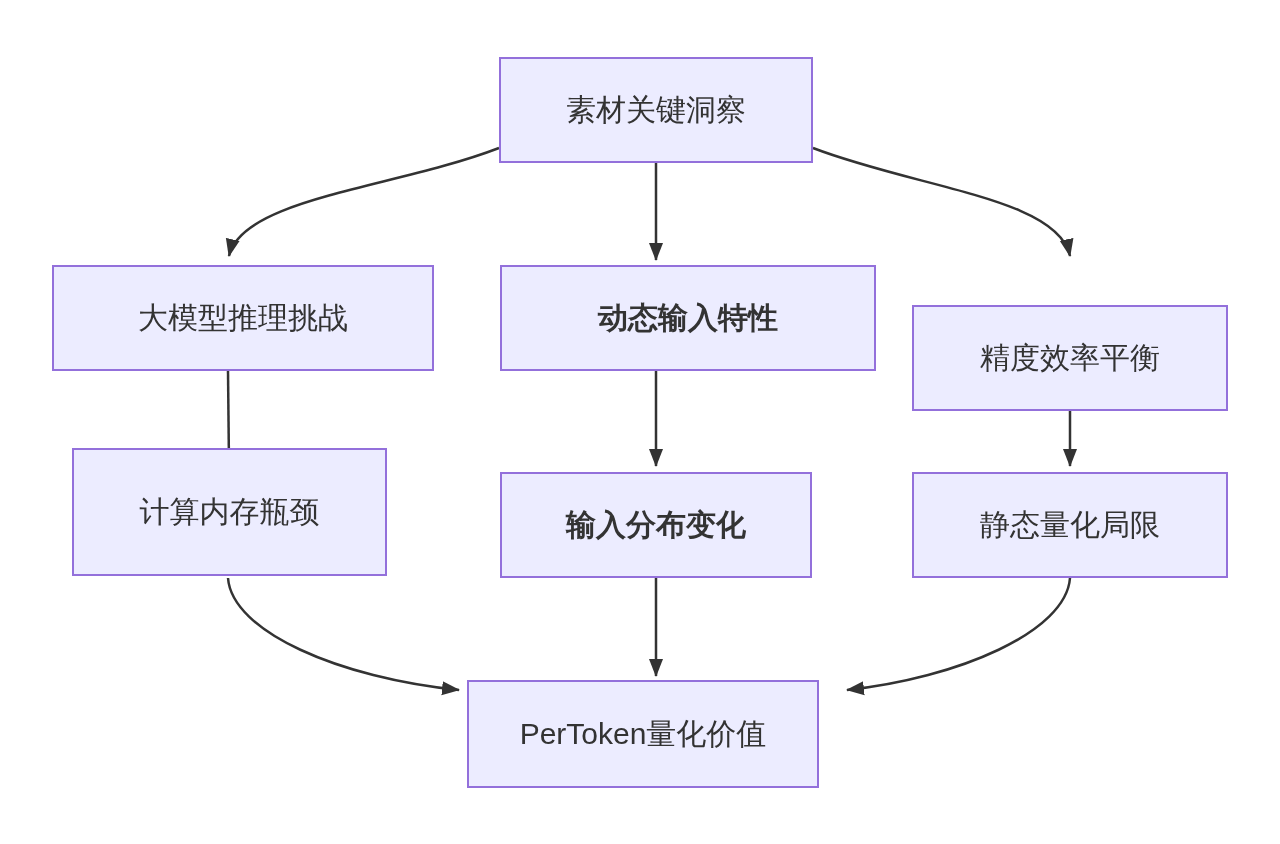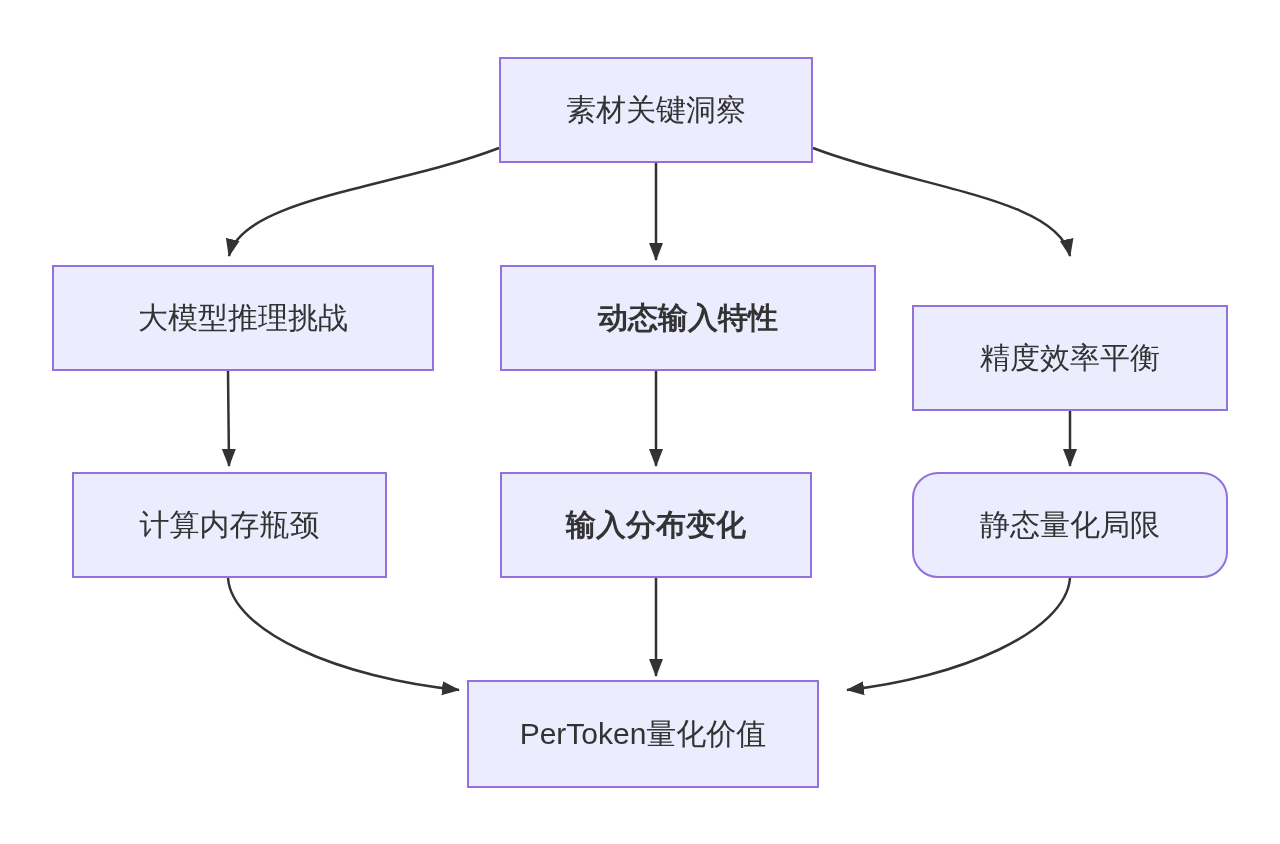--- a/index.html
+++ b/index.html
@@ -77,29 +77,29 @@
   </div>
 
   <div class="node" style="left:500px; top:265px; width:376px; height:106px;font-weight:bold;">
     <span>动态输入特性</span>
   </div>
 
   <div class="node" style="left:912px; top:265px; width:316px; height:106px;margin-top:40px;">
     <span>精度效率平衡</span>
   </div>
 
-  <div class="node" style="left:72px;  top:472px; width:315px; height:106px;">
+  <div class="node" style="left:72px;  top:448px; width:315px; height:128px;">
     <span>计算内存瓶颈</span>
   </div>
 
   <div class="node" style="left:500px; top:472px; width:312px; height:106px;font-weight:bold;">
     <span>输入分布变化</span>
   </div>
 
-  <div class="node" style="left:912px; top:472px; width:316px; height:106px;border-radius:26px;">
+  <div class="node" style="left:912px; top:472px; width:316px; height:106px;">
     <span>静态量化局限</span>
   </div>
 
   <div class="node" style="left:467px; top:680px; width:352px; height:108px;">
     <span>PerToken量化价值</span>
   </div>
 
 </div>
 
 </body></html>

